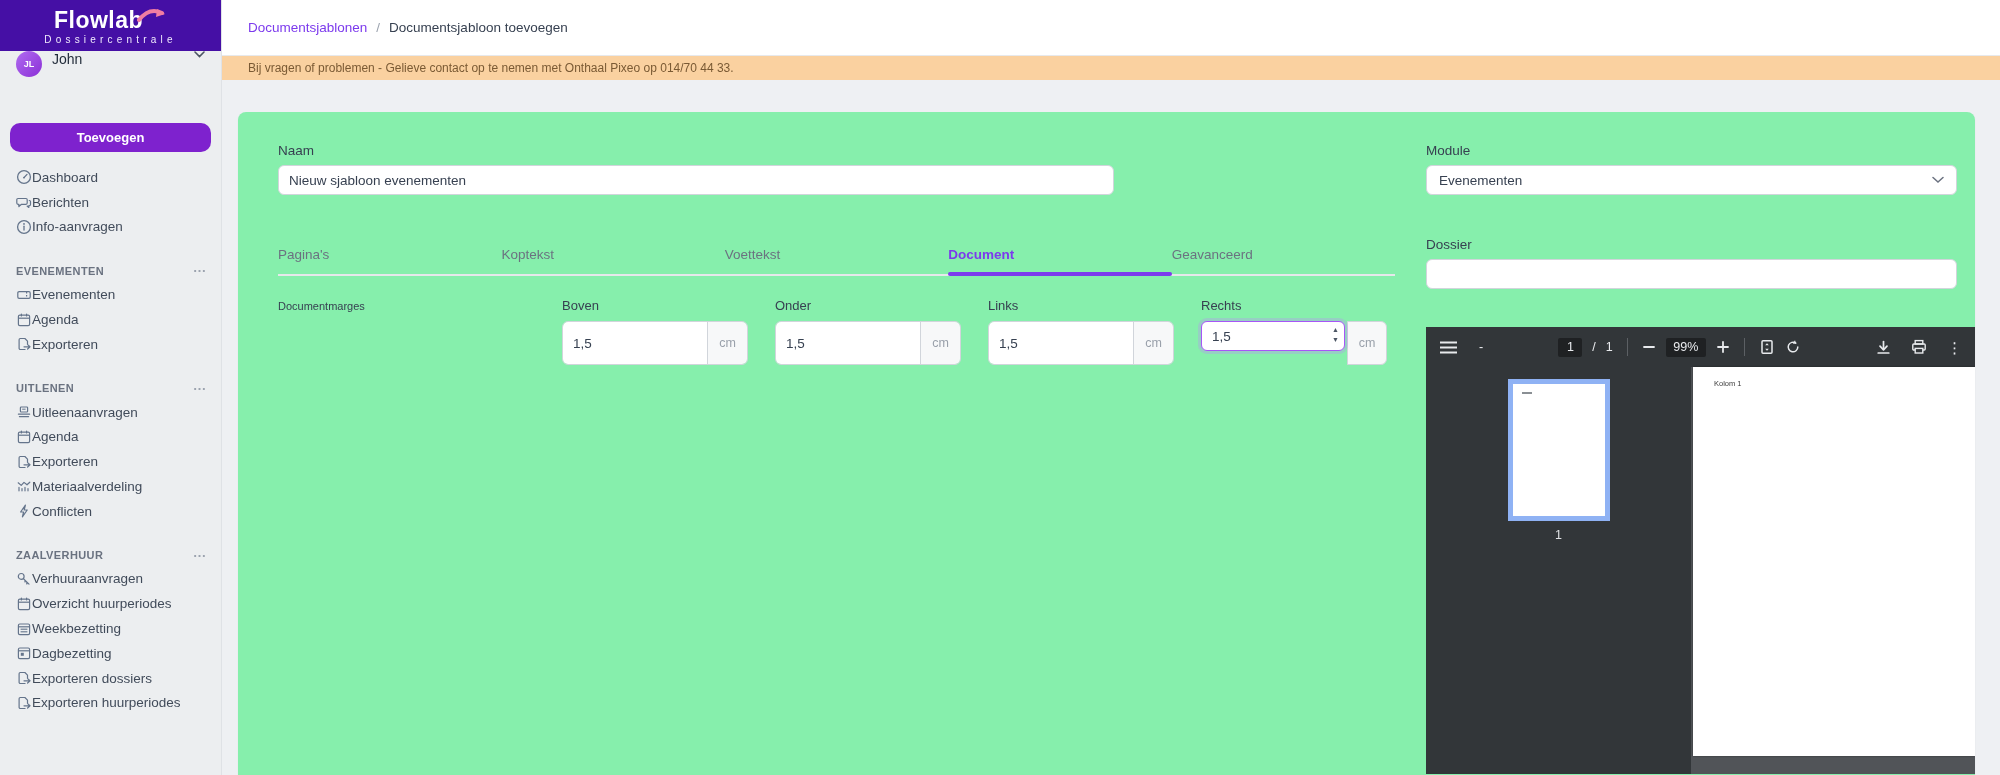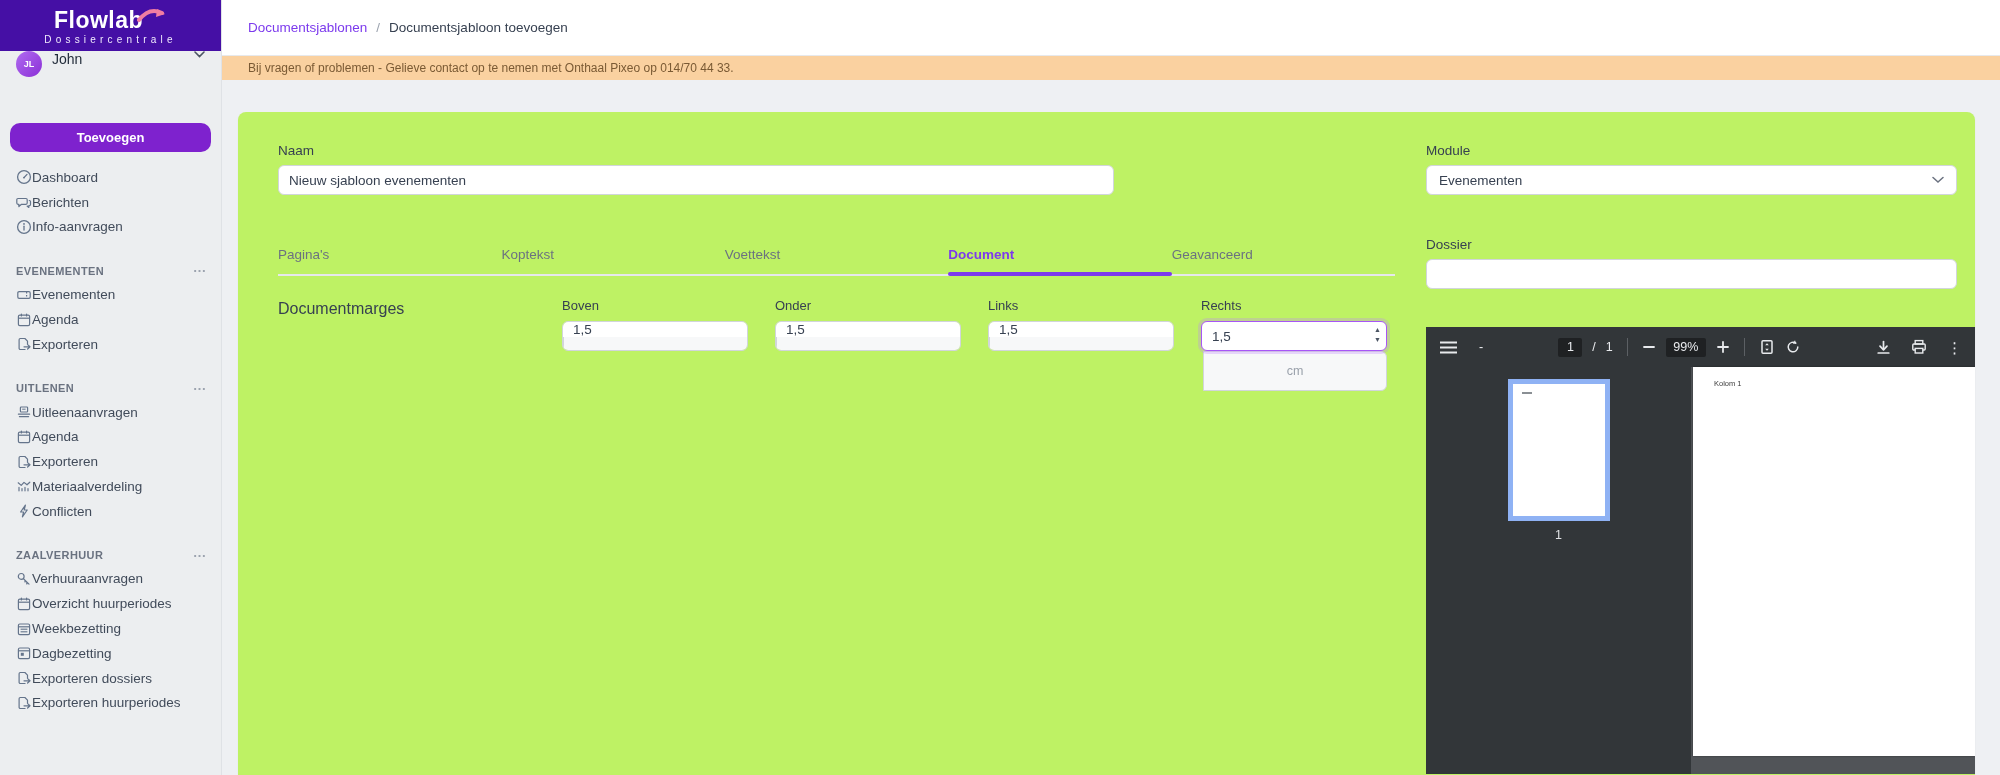--- a/index.html
+++ b/index.html
@@ -43,21 +43,21 @@
   .topbar { height:62px; background:#fff; border-bottom:1px solid #e7e9ec;
     display:flex; align-items:center; padding-left:26px; gap:9px; font-size:13.5px; }
   .crumb-link { color:#7c3aed; cursor:pointer; }
   .crumb-sep { color:#9ca3af; }
   .crumb-cur { color:#374151; }
 
   .notice { height:27px; background:#fad1a0; color:#7a5a34; font-size:12px;
     display:flex; align-items:center; padding-left:26px; }
 
   .content { flex:1; padding:32px 25px 0 16px; }
-  .card { background:#bef264; border-radius:8px 8px 0 0; box-shadow:0 1px 2px rgba(0,0,0,.05);
+  .card { background:#86efac; border-radius:8px 8px 0 0; box-shadow:0 1px 2px rgba(0,0,0,.05);
     height:663px; display:flex; overflow:hidden; }
 
   .col-left { flex:0 0 1157px; padding:31px 0 0 40px; }
   .col-right { flex:1; padding:31px 18px 0 12px; min-width:0; }
 
   .field-label { font-size:13.5px; color:#374151; margin-bottom:7px; }
   .text-input { width:100%; height:30px; border:1px solid #d1d5db; border-radius:6px;
     padding:0 10px; font-size:13.5px; color:#374151; font-family:inherit; background:#fff; }
   .naam-wrap { width:836px; }
 
@@ -70,25 +70,25 @@
   
   .tabs { width:1117px; margin-top:44px; display:flex; border-bottom:2px solid #e6e8eb; }
   .tab { flex:1; font-size:13.5px; color:#6b7280; padding:8px 0 12px;
     position:relative; cursor:pointer; }
   .tab.active { color:#7c3aed; font-weight:bold; }
   .tab.active::after { content:""; position:absolute; left:0; right:0; bottom:-2px;
     height:4px; background:#7c3aed; border-radius:2px; }
 
   
   .marges-row { display:flex; margin-top:22px; }
-  .marges-label { width:284px; font-size:16px; color:#374151; padding-top:2px; }
+  .marges-label { width:284px; font-size:11px; color:#374151; padding-top:2px; }
   .mgroup { width:186px; margin-right:27px; }
   .mgroup-label { font-size:13px; color:#374151; margin-bottom:8px; }
-  .igroup { display:flex; height:30px; border:1px solid #d1d5db; border-radius:6px;
-    overflow:hidden;flex-direction:column; }
+  .igroup { display:flex; height:44px; border:1px solid #d1d5db; border-radius:6px;
+    overflow:hidden; }
   .igroup input { flex:1; min-width:0; border:none; outline:none; padding:0 10px;
     font-size:13.5px; color:#374151; font-family:inherit; }
   .unit { flex:0 0 40px; border-left:1px solid #d1d5db; background:#f7f8f9;
     color:#9aa1ab; font-size:12.5px; display:flex; align-items:center;
     justify-content:center; }
   .igroup.focused { border:none; overflow:visible; }
   .igroup.focused .spin-wrap { position:relative; flex:1; min-width:0; }
   .igroup.focused input { width:100%; height:30px; border:1.5px solid #a855f7;
     border-radius:6px; box-shadow:0 0 0 3px rgba(192,132,252,.3); padding-right:18px; }
   .spinner { position:absolute; right:6px; top:4px; display:flex; flex-direction:column;

